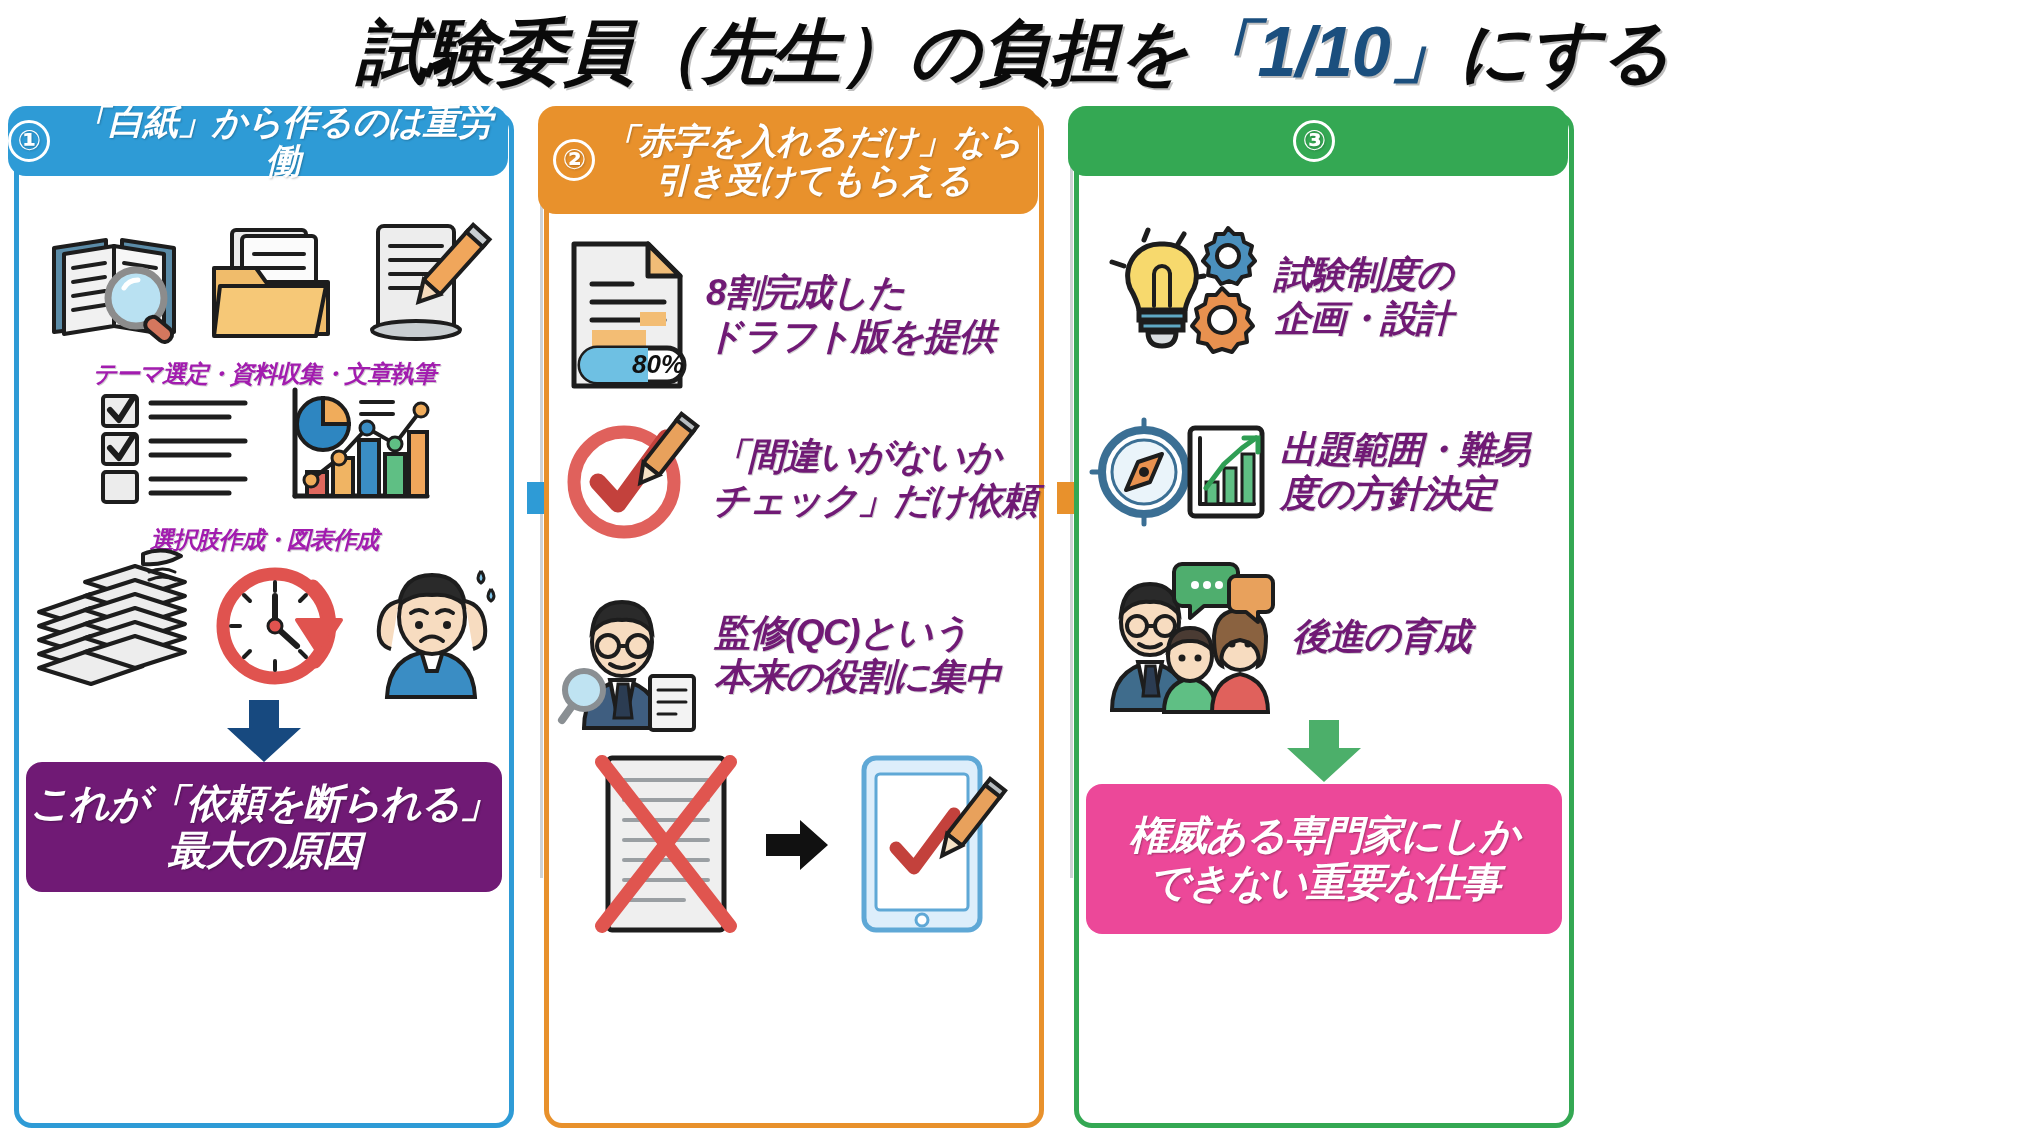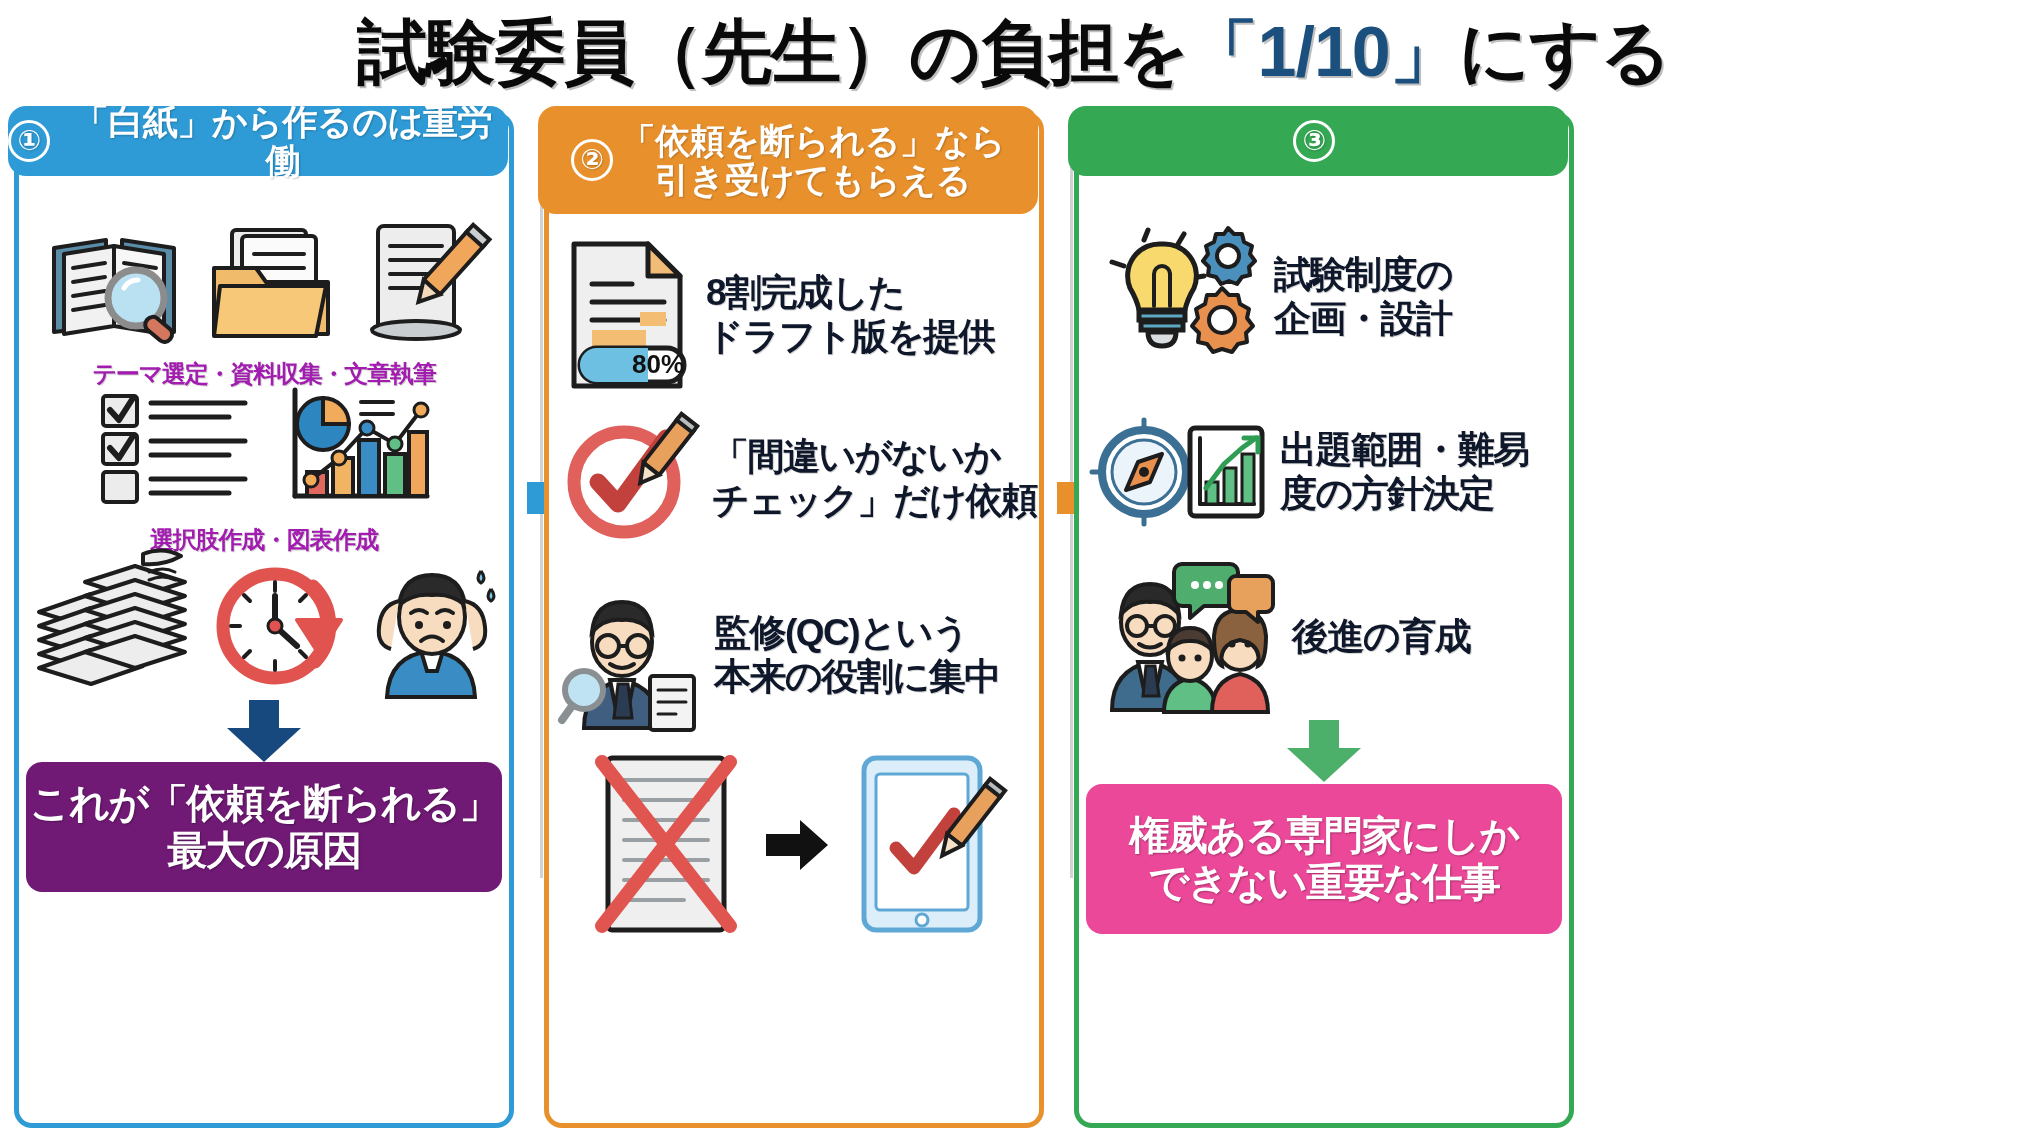--- a/index.html
+++ b/index.html
@@ -2,21 +2,21 @@
 <html lang="ja"><head>
 <meta charset="utf-8">
 <style>
   * { box-sizing: border-box; margin: 0; padding: 0; }
   html, body {
     width: 2028px; height: 1136px;
     background: #ffffff;
     font-family: "Liberation Sans", "DejaVu Sans", sans-serif;
     overflow: hidden;
   }
-  .page { position: relative; width: 2028px; height: 1132px; background:#fff; }
+  .page { position: relative; width: 2028px; height: 1132px; background:#fff;font-style:italic; }
 
   
   .title {
     position: absolute; top: 6px; left: 0; width: 2028px;
     text-align: center;
     font-size: 70px; font-weight: 900; letter-spacing: -1px;
     color: #0a0a0a; white-space: nowrap;
     text-shadow: 2px 2px 0 rgba(0,0,0,.25);
   }
   .title .accent { color: #1b4f7e; }
@@ -92,21 +92,21 @@
     display: flex; align-items: center; justify-content: center;
     text-align: center; letter-spacing: -1.5px;
     text-shadow: 1px 1px 2px rgba(0,0,0,.3);
   }
   .banner-navy { background: #701a75; }
   .banner-green { background: #ec4899; }
 
   
   .item { display: flex; align-items: center; gap: 16px; }
   .item-txt {
-    font-size: 37px; font-weight: 900; color: #0f172a;
+    font-size: 37px; font-weight: 900; color: #701a75;
     line-height: 1.2; letter-spacing: -1.5px;
     text-shadow: 1px 1px 0 rgba(0,0,0,.18);
   }
   .item-txt .l { display: block; white-space: nowrap; }
 
   svg { display: block; overflow: visible; }
 </style>
 </head>
 <body>
 
@@ -321,21 +321,21 @@
         </div>
       </div>
     </div>
 
     <div class="panel panel-2 p2">
       <div class="panel-box"></div>
 
       <div class="panel-head">
         <span class="circ">②</span>
         <span class="head-txt">
-          <span style="display:block">「依頼を断られる」なら</span>
+          <span style="display:block">「赤字を入れるだけ」なら</span>
           <span style="display:block">引き受けてもらえる</span>
         </span>
       </div>
 
       <div class="content item" style="top:128px;left:22px;right:10px;">
         <span>
           <svg width="124" height="150" viewBox="0 0 124 150">
             <path d="M8 4 H82 L114 36 V146 H8 Z" fill="#efefef" stroke="#1d1d1d" stroke-width="5" stroke-linejoin="round"></path>
             <path d="M82 4 V36 H114 Z" fill="#f0bc77" stroke="#1d1d1d" stroke-width="5" stroke-linejoin="round"></path>
             <g stroke="#1d1d1d" stroke-width="5" stroke-linecap="round">

